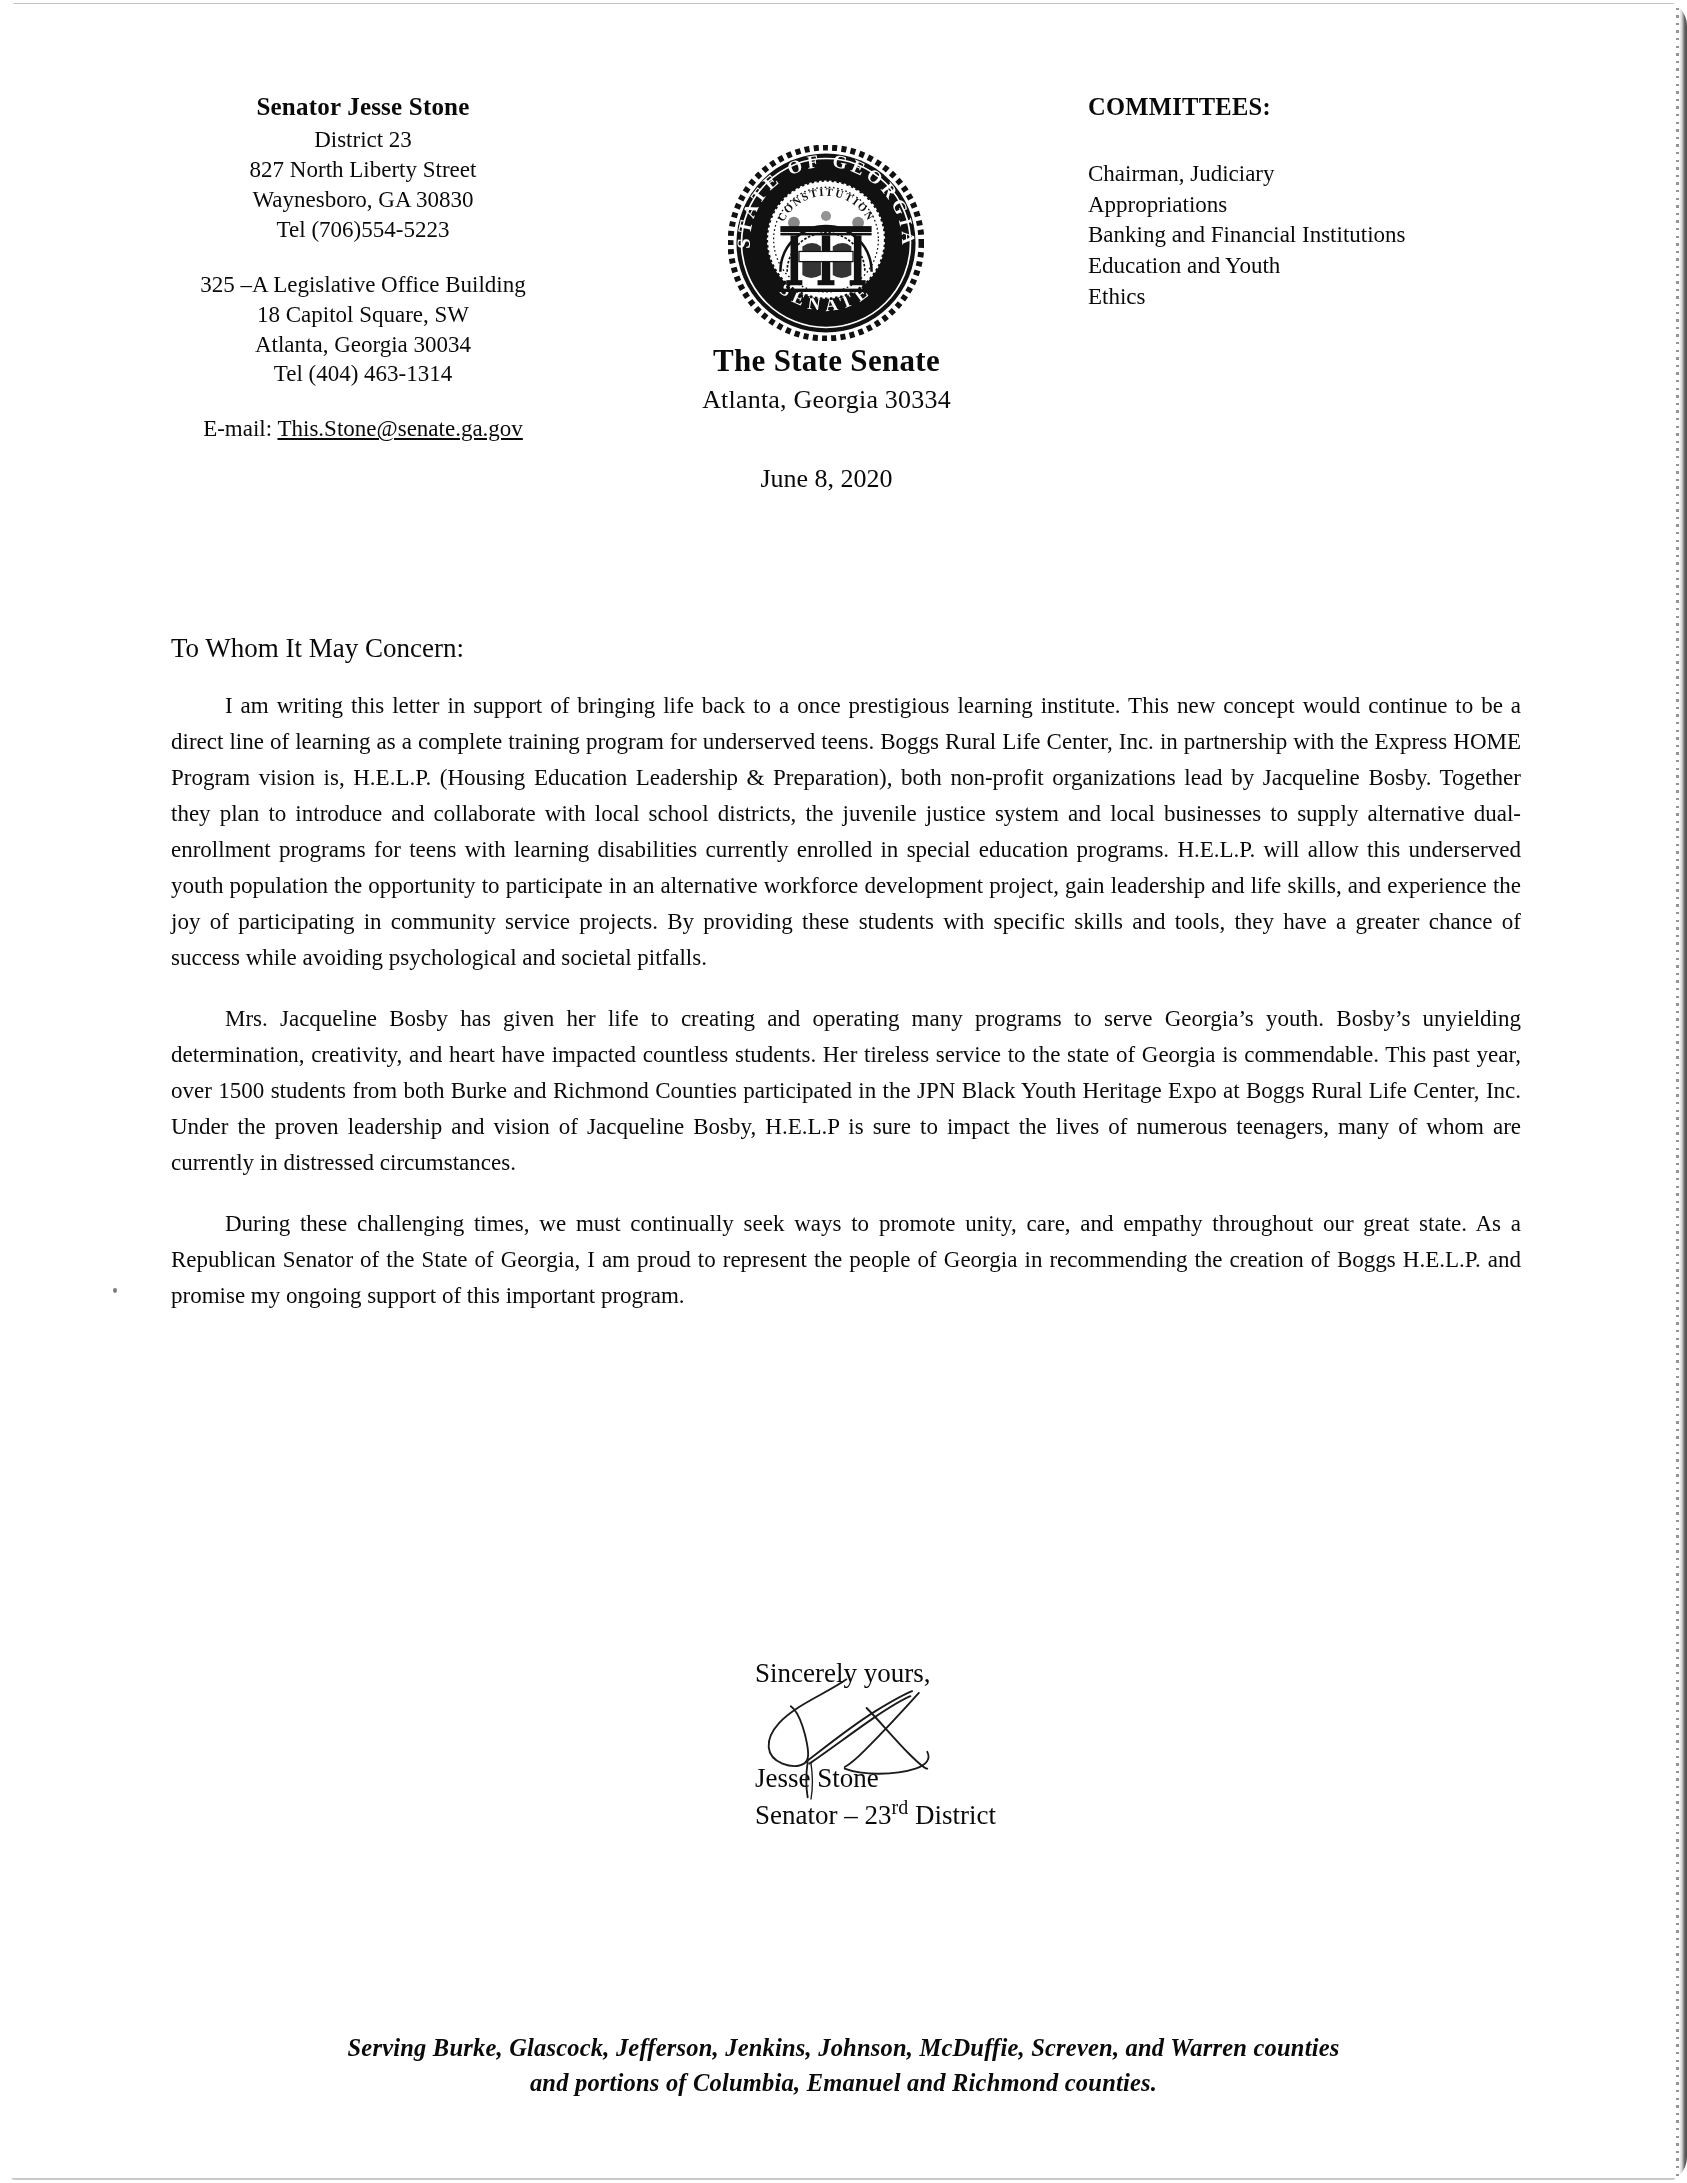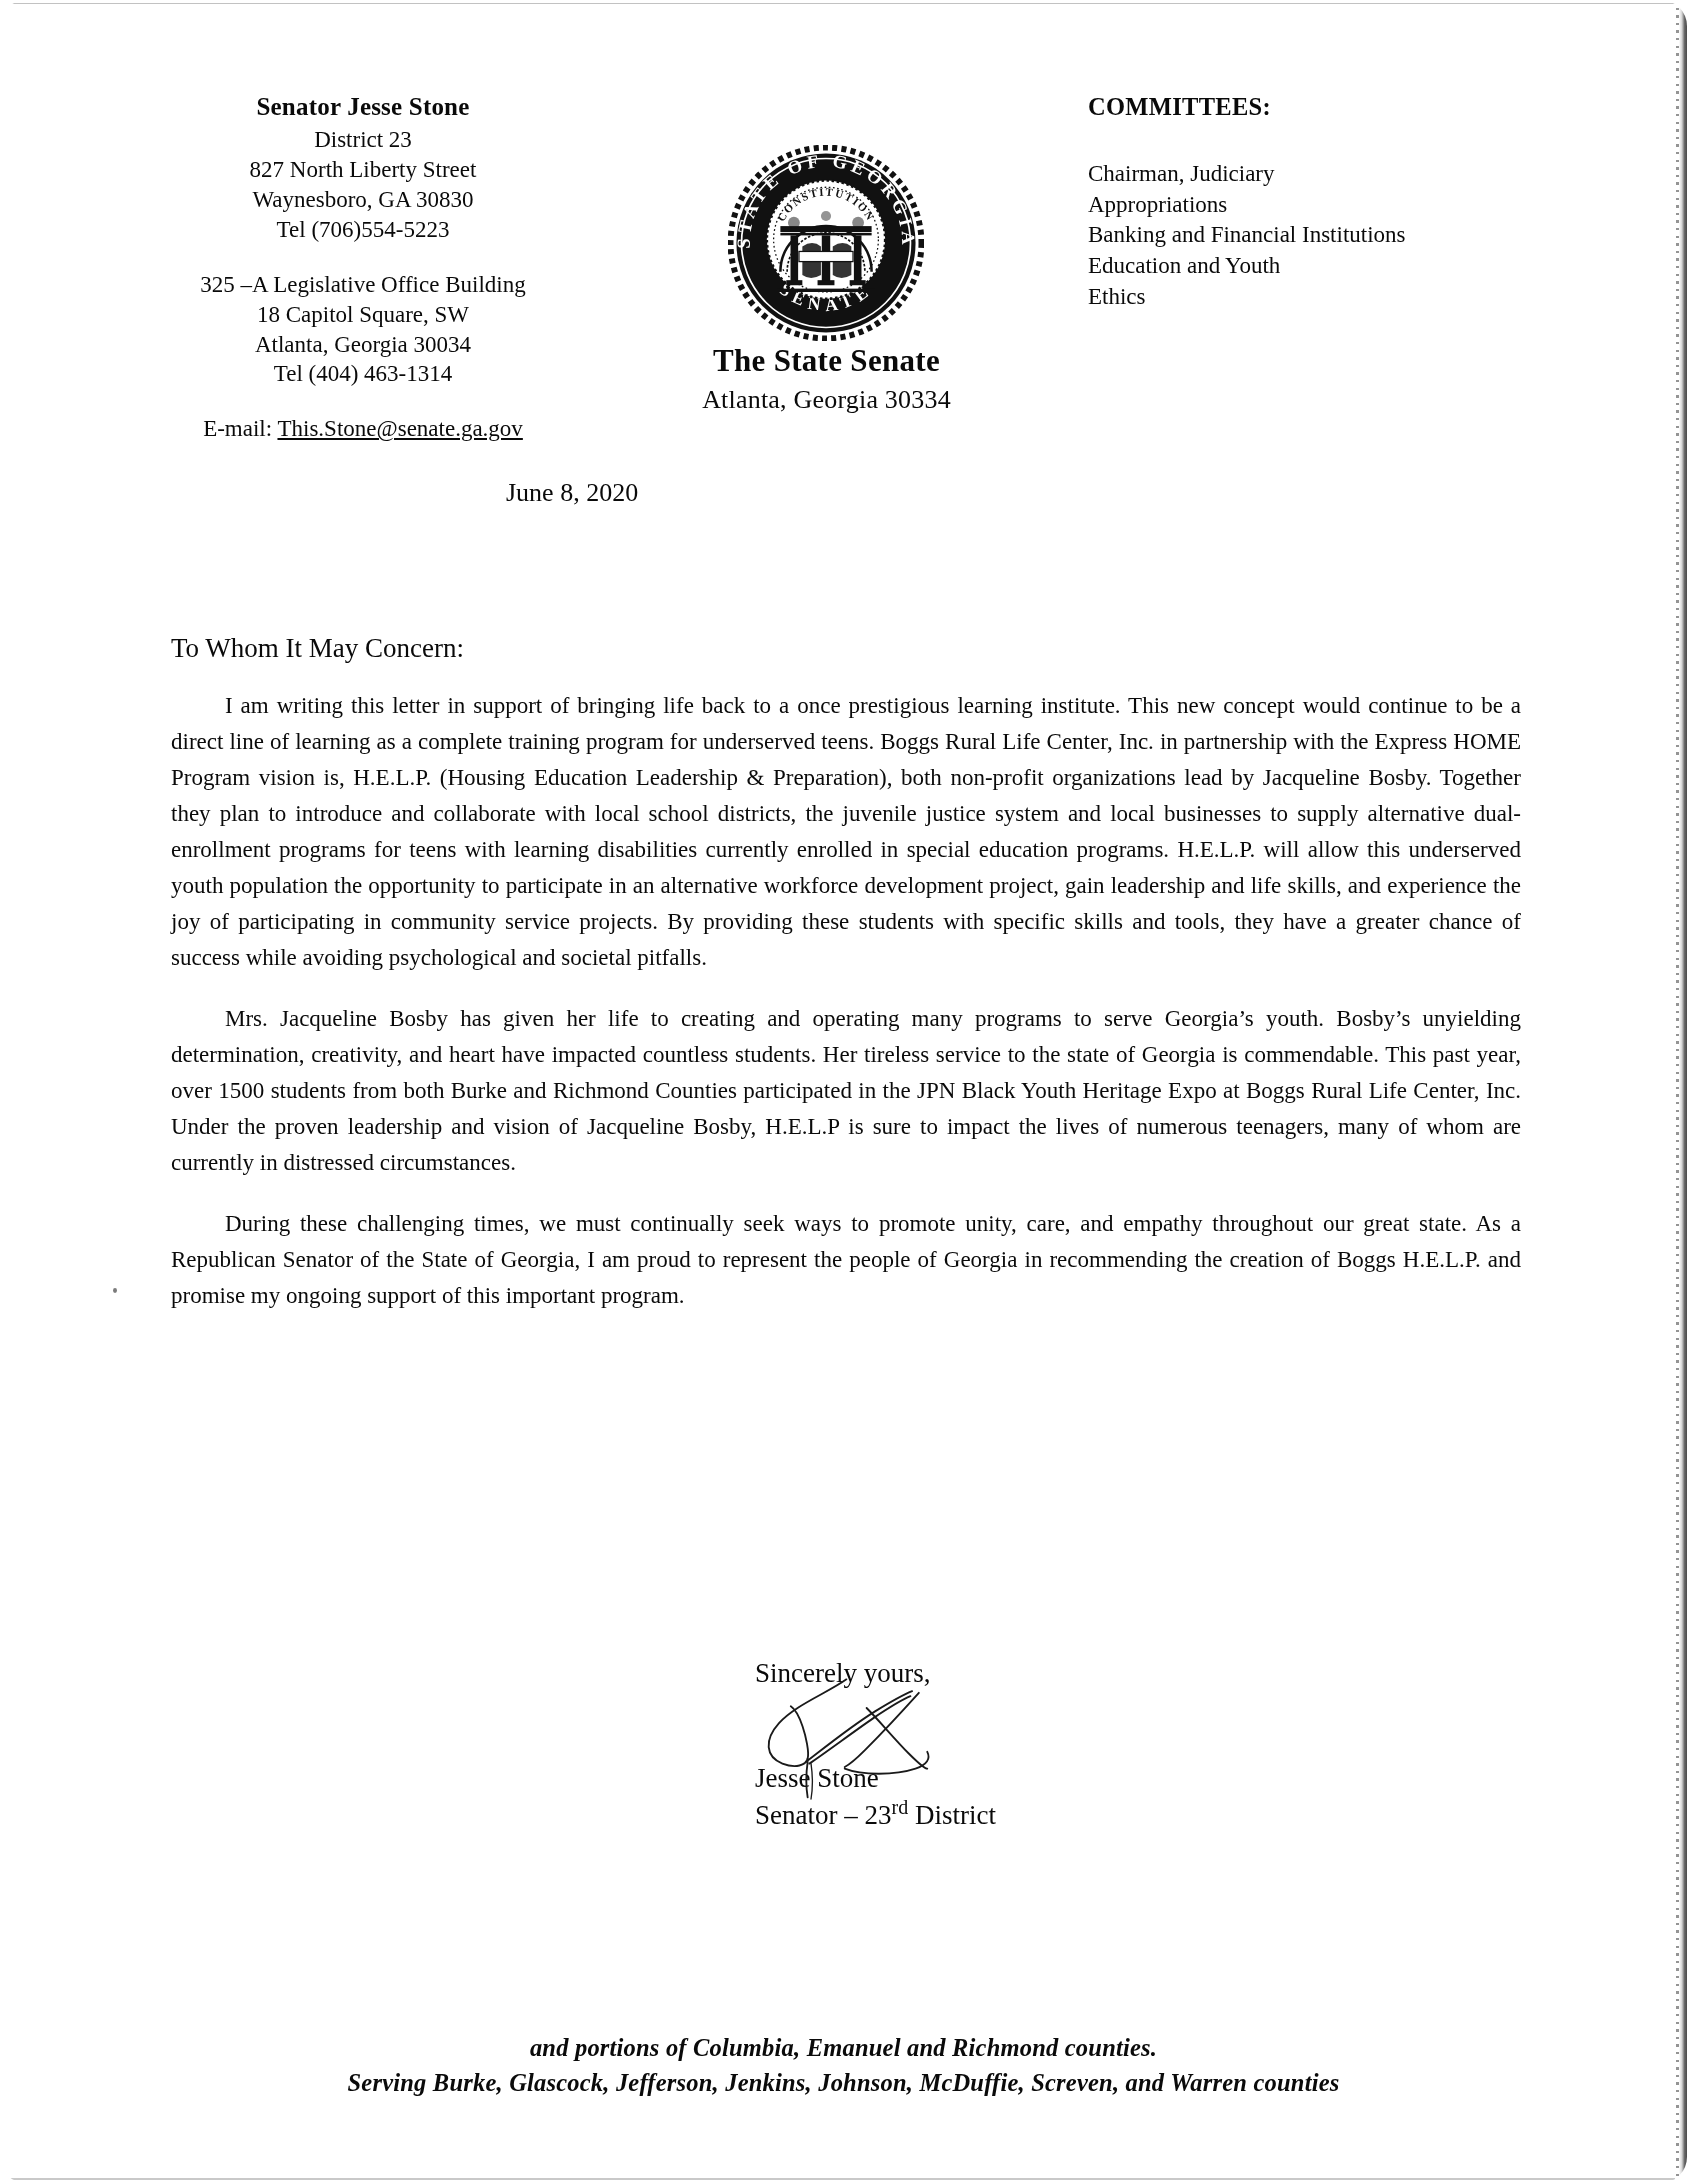--- a/index.html
+++ b/index.html
@@ -129,23 +129,23 @@
   }
   .center-title .t2 {
     font-size: 26px;
     margin-top: 6.7px;
     letter-spacing: 0.2px;
   }
 
   .date-line {
     position: absolute;
     left: 506px;
-    top: 478px;
+    top: 464px;
     width: 641px;
-    text-align: left;
+    text-align: center;
     font-size: 26px;
   }
 
   
   .salutation {
     position: absolute;
     left: 171px;
     top: 633px;
     font-size: 27px;
   }
@@ -338,18 +338,18 @@
           <path d="M 76,106 C 78,120 78,136 76,148" stroke-width="1.6"></path>
         </g>
       </svg>
     </div>
 
     <div class="sig-name">Jesse Stone</div>
     <div class="sig-title"><span>Senator – 23</span><sup>rd</sup><span> District</span></div>
   </div>
 
   <div class="footer">
+    <div>Serving Burke, Glascock, Jefferson, Jenkins, Johnson, McDuffie, Screven, and Warren counties</div>
     <div>and portions of Columbia, Emanuel and Richmond counties.</div>
-    <div>Serving Burke, Glascock, Jefferson, Jenkins, Johnson, McDuffie, Screven, and Warren counties</div>
   </div>
 
 </div>
 
 
 </body></html>

